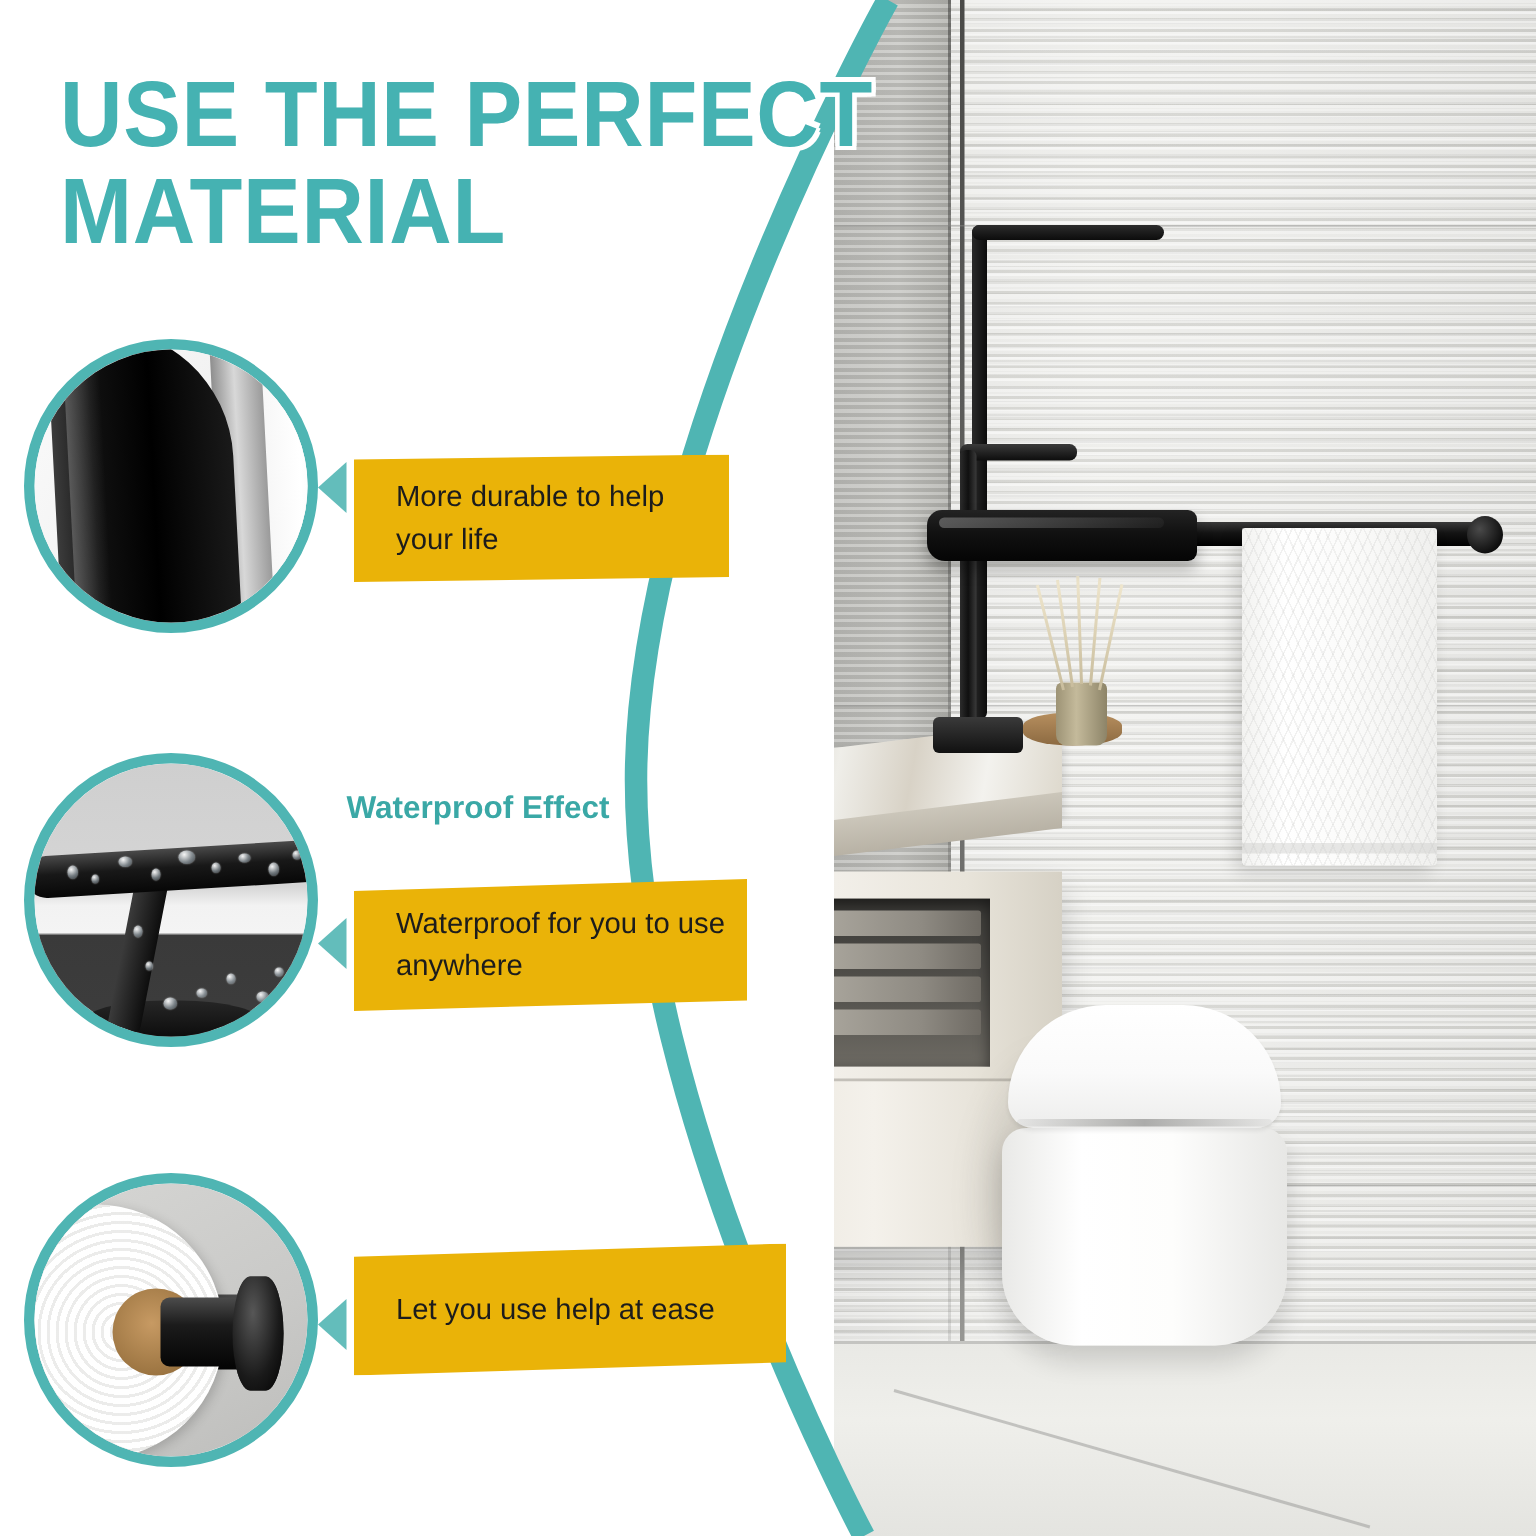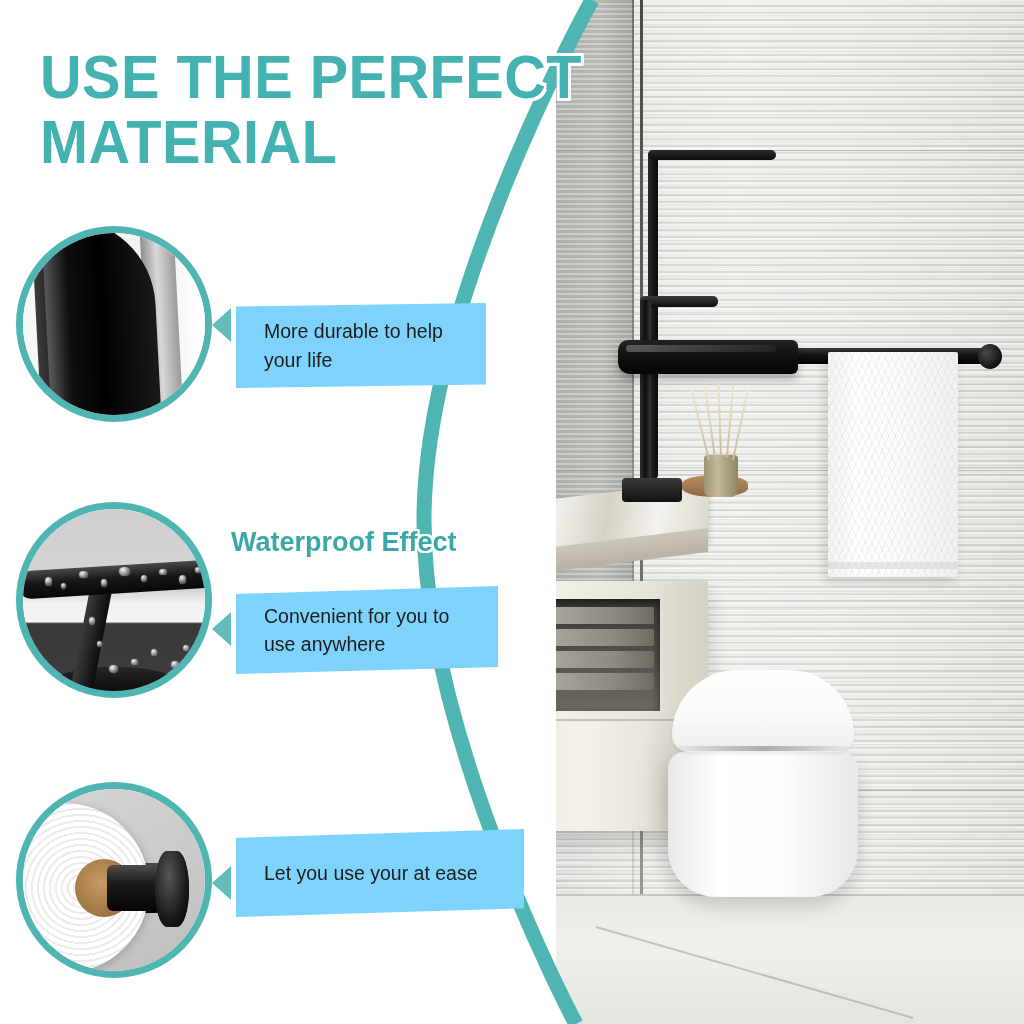--- a/index.html
+++ b/index.html
@@ -263,32 +263,32 @@
   .arrow {
     position:absolute; width:0; height:0;
     border-top:17px solid transparent;
     border-bottom:17px solid transparent;
     border-right:19px solid #63bdbb;
   }
 
   
   .sub {
     position:absolute;
-    font-size:27px; font-weight:700; color:#3aa8a6;
+    font-size:21px; font-weight:700; color:#3aa8a6;
     letter-spacing:0px;
     text-shadow:
       -2px 0 0 #fff, 2px 0 0 #fff, 0 -2px 0 #fff, 0 2px 0 #fff,
       -2px -2px 0 #fff, 2px -2px 0 #fff, -2px 2px 0 #fff, 2px 2px 0 #fff;
     white-space:nowrap;
   }
 
   
   .callout {
     position:absolute;
-    background:#7dd3fc;
+    background:#eab308;
     display:flex; align-items:center;
   }
   .callout .txt {
     position:relative; z-index:2;
     font-size:19.5px; color:#1c1c1c; line-height:1.45;
     padding-left:28px; padding-right:14px;
     font-family:"Liberation Sans", sans-serif;
   }
   .c-a { left:236px; top:303px; width:250px; height:85px;
          clip-path:polygon(0 4%, 100% 0, 100% 96%, 0 100%); }
@@ -410,34 +410,34 @@
         <div class="drop" style="left:108px;top:150px;width:7px;height:6px"></div>
         <div class="drop" style="left:128px;top:140px;width:6px;height:7px"></div>
         <div class="drop" style="left:148px;top:152px;width:8px;height:7px"></div>
         <div class="drop" style="left:160px;top:136px;width:6px;height:6px"></div>
       </div>
     </div>
     <div class="arrow" style="left:196px; top:110px;"></div>
   </div>
   <div class="sub" style="left:231px; top:527px;">Waterproof Effect</div>
   <div class="callout c-b">
-    <div class="txt">Convenient for you to use anywhere</div>
+    <div class="txt">Waterproof for you to use anywhere</div>
   </div>
 
   <div class="feature" style="left:16px; top:782px;">
     <div class="circ">
       <div class="circ-inner">
         <div class="c3-bg"></div>
         <div class="knob-stem"></div>
         <div class="knob-cap"></div>
         <div class="roll"></div>
         <div class="roll-core"></div>
         <div class="knob-stem" style="left:84px;top:76px;width:66px;height:46px;"></div>
         <div class="knob-cap"></div>
       </div>
     </div>
     <div class="arrow" style="left:196px; top:84px;"></div>
   </div>
   <div class="callout c-c">
-    <div class="txt">Let you use your at ease</div>
+    <div class="txt">Let you use help at ease</div>
   </div>
 
 </div>
 
 </body></html>

